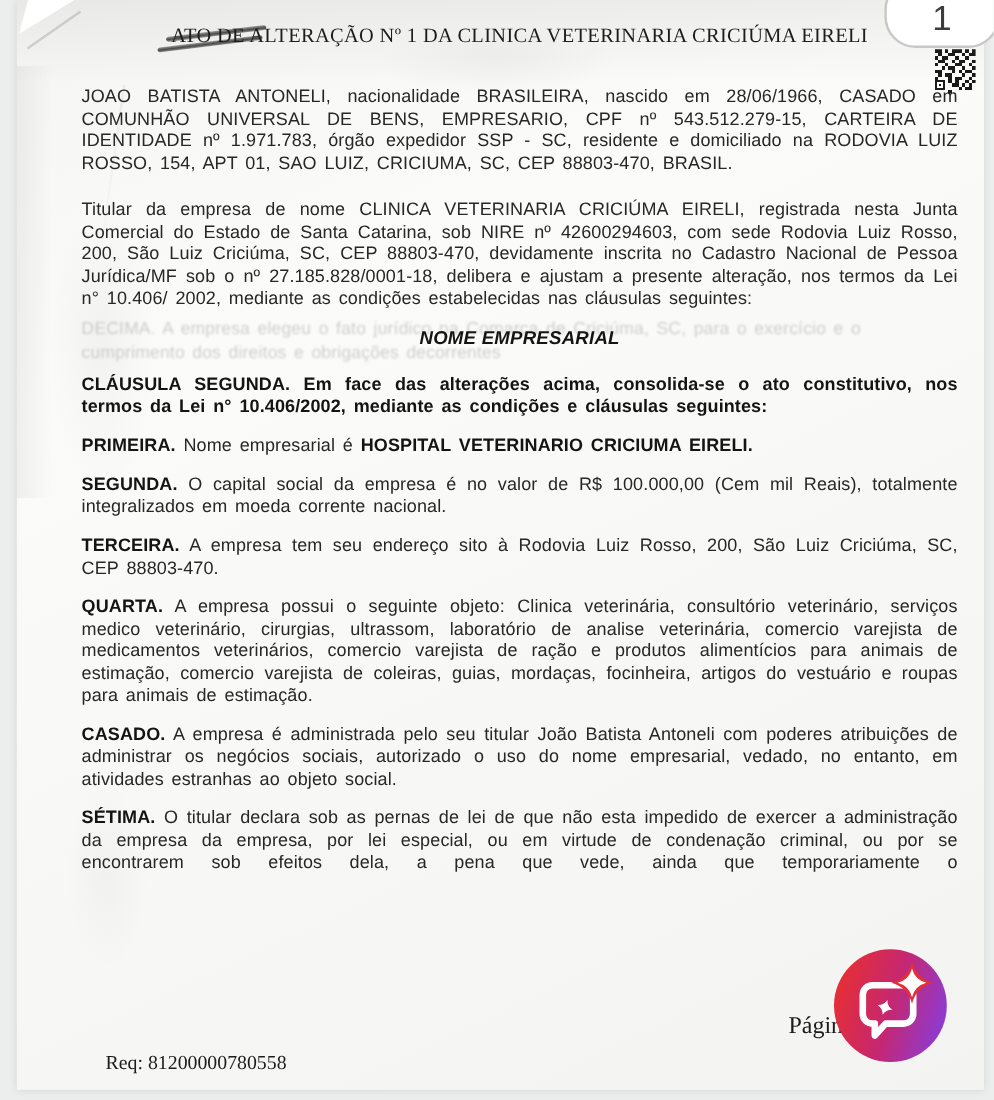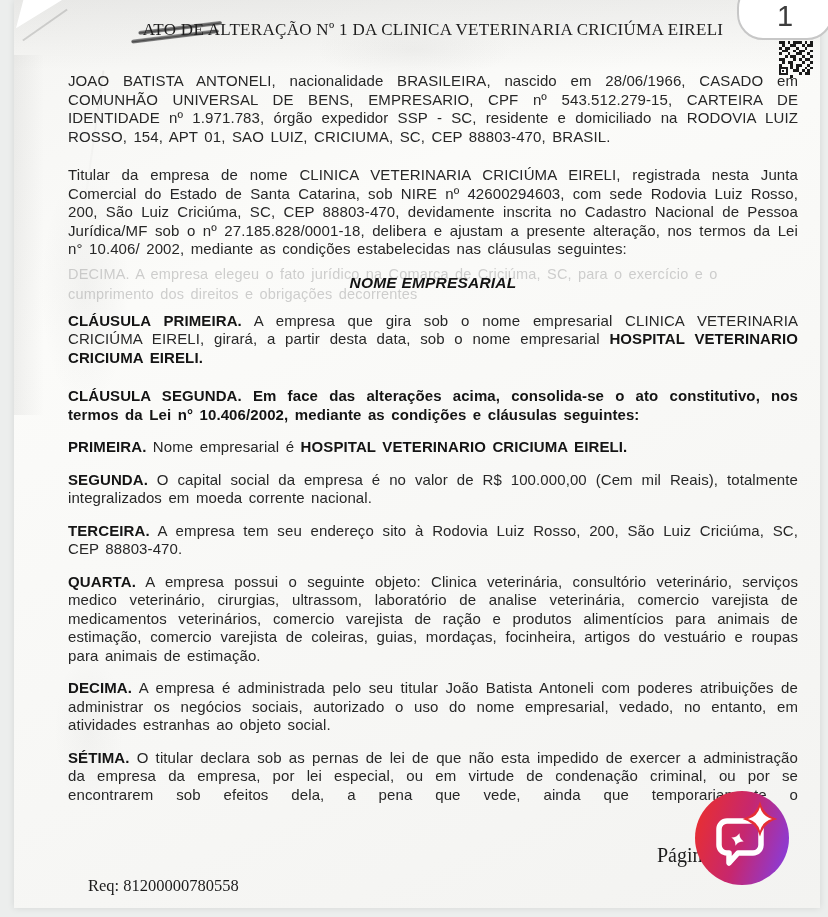--- a/index.html
+++ b/index.html
@@ -106,34 +106,33 @@
     <div class="ghost ghost1">DECIMA. A empresa elegeu o fato jurídico na Comarca de Criciúma, SC, para o exercício e o</div>
 
     <div class="content">
       <div class="doc-title">ATO DE ALTERAÇÃO Nº 1 DA CLINICA VETERINARIA CRICIÚMA EIRELI</div>
 
       <p class="body first">JOAO BATISTA ANTONELI, nacionalidade BRASILEIRA, nascido em 28/06/1966, CASADO em COMUNHÃO UNIVERSAL DE BENS, EMPRESARIO, CPF nº 543.512.279-15, CARTEIRA DE IDENTIDADE nº 1.971.783, órgão expedidor SSP - SC, residente e domiciliado na RODOVIA LUIZ ROSSO, 154, APT 01, SAO LUIZ, CRICIUMA, SC, CEP 88803-470, BRASIL.</p>
       <p class="body tight">Titular da empresa de nome CLINICA VETERINARIA CRICIÚMA EIRELI, registrada nesta Junta Comercial do Estado de Santa Catarina, sob NIRE nº 42600294603, com sede Rodovia Luiz Rosso, 200, São Luiz Criciúma, SC, CEP 88803-470, devidamente inscrita no Cadastro Nacional de Pessoa Jurídica/MF sob o nº 27.185.828/0001-18, delibera e ajustam a presente alteração, nos termos da Lei n° 10.406/ 2002, mediante as condições estabelecidas nas cláusulas seguintes:</p>
 
       <div class="heading">NOME EMPRESARIAL</div>
 
-      <p class="body tight"><span class="b">CLÁUSULA PRIMEIRA.</span><span> A empresa que gira sob o nome empresarial CLINICA VETERINARIA CRICIÚMA EIRELI, girará, a partir desta data, sob o nome empresarial </span><span class="b">HOSPITAL VETERINARIO CRICIUMA EIRELI.</span></p>
 
       <p class="body tight"><span class="b">CLÁUSULA SEGUNDA.</span><span class="b"> Em face das alterações acima, consolida-se o ato constitutivo, nos termos da Lei n° 10.406/2002, mediante as condições e cláusulas seguintes:</span></p>
 
       <p class="body"><span class="b">PRIMEIRA.</span><span> Nome empresarial é </span><span class="b">HOSPITAL VETERINARIO CRICIUMA EIRELI.</span></p>
 
       <p class="body"><span class="b">SEGUNDA.</span><span> O capital social da empresa é no valor de R$ 100.000,00 (Cem mil Reais), totalmente integralizados em moeda corrente nacional.</span></p>
 
       <p class="body"><span class="b">TERCEIRA.</span><span> A empresa tem seu endereço sito à Rodovia Luiz Rosso, 200, São Luiz Criciúma, SC, CEP 88803-470.</span></p>
 
       <p class="body"><span class="b">QUARTA.</span><span> A empresa possui o seguinte objeto: Clinica veterinária, consultório veterinário, serviços medico veterinário, cirurgias, ultrassom, laboratório de analise veterinária, comercio varejista de medicamentos veterinários, comercio varejista de ração e produtos alimentícios para animais de estimação, comercio varejista de coleiras, guias, mordaças, focinheira, artigos do vestuário e roupas para animais de estimação.</span></p>
 
 
-      <p class="body"><span class="b">DECIMA.</span><span> A empresa é administrada pelo seu titular João Batista Antoneli com poderes atribuições de administrar os negócios sociais, autorizado o uso do nome empresarial, vedado, no entanto, em atividades estranhas ao objeto social.</span></p>
+      <p class="body"><span class="b">CASADO.</span><span> A empresa é administrada pelo seu titular João Batista Antoneli com poderes atribuições de administrar os negócios sociais, autorizado o uso do nome empresarial, vedado, no entanto, em atividades estranhas ao objeto social.</span></p>
 
       <p class="body justify-last"><span class="b">SÉTIMA.</span><span> O titular declara sob as pernas de lei de que não esta impedido de exercer a administração da empresa da empresa, por lei especial, ou em virtude de condenação criminal, ou por se encontrarem sob efeitos dela, a pena que vede, ainda que temporariamente o</span></p>
     </div>
 
     <div class="footer-req">Req: 81200000780558</div>
     <div class="footer-page">Página</div>
   </div>
 
   <svg class="qr" viewBox="0 0 12 13" shape-rendering="crispEdges" xmlns="http://www.w3.org/2000/svg">
     <g fill="#1a1a1a">

